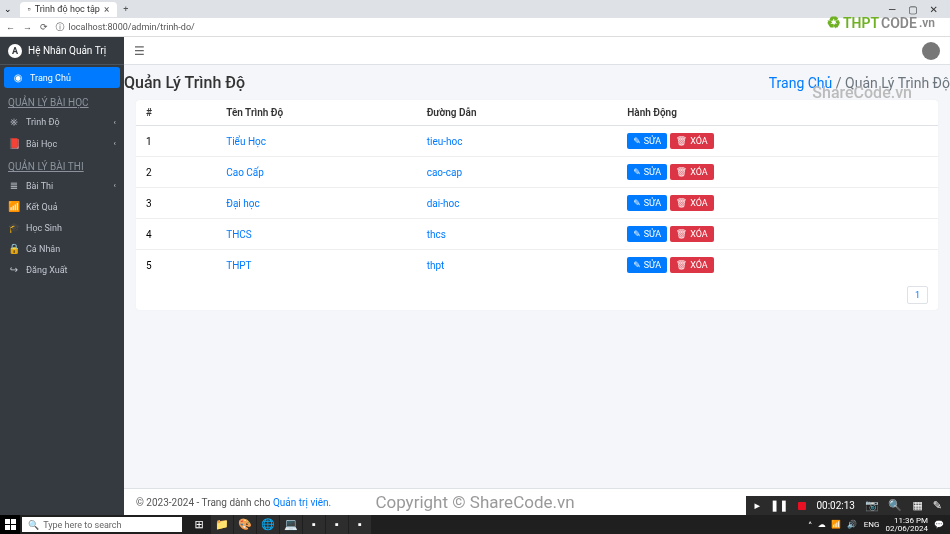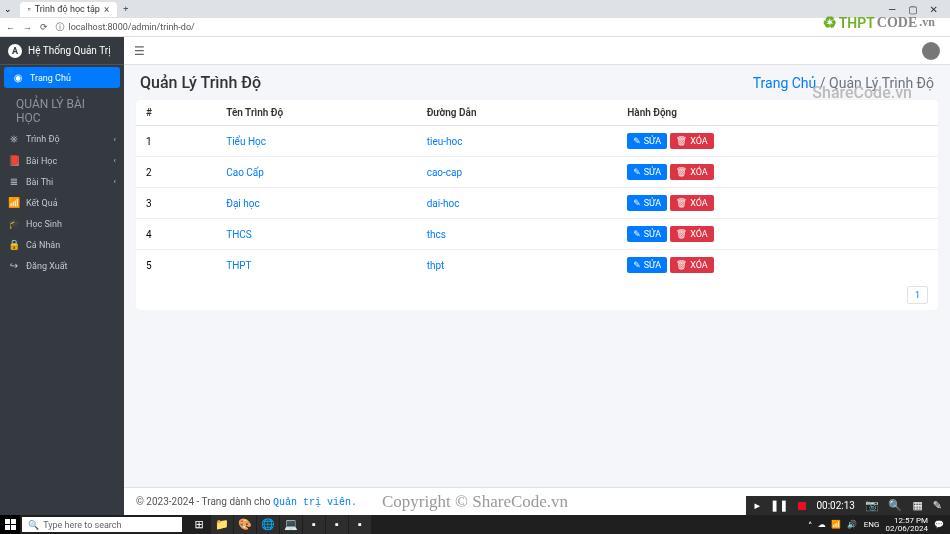--- a/index.html
+++ b/index.html
@@ -19,57 +19,57 @@
     
     .app { display: flex; height: 479px; position: relative; }
     
     
     .sidebar { width: 124px; background: #343a40; color: #c2c7d0; display: flex; flex-direction: column; font-size: 10px; }
     .brand { height: 28px; display: flex; align-items: center; gap: 6px; padding: 0 8px; border-bottom: 1px solid #4b545c; color: #fff; font-size: 10px; }
     .brand-icon { width: 14px; height: 14px; background: #fff; border-radius: 50%; display: flex; align-items: center; justify-content: center; color: #343a40; font-weight: bold; font-size: 9px; }
     .nav-item { display: flex; align-items: center; gap: 6px; padding: 5px 8px; cursor: pointer; font-size: 9px; }
     .nav-item.active { background: #007bff; color: #fff; border-radius: 3px; margin: 2px 4px; }
     .nav-item .chev { margin-left: auto; font-size: 8px; }
-    .nav-header { padding: 7px 16px 3px; color: #8c939c; font-size: 12px; }
+    .nav-header { padding: 7px 8px 3px; color: #8c939c; font-size: 10px; text-decoration: underline; }
     .nav-item .ico { width: 12px; text-align: center; font-size: 10px; }
     
     
     .main { flex: 1; display: flex; flex-direction: column; }
     .topbar { height: 28px; background: #fff; border-bottom: 1px solid #dee2e6; display: flex; align-items: center; padding: 0 10px; }
     .burger { font-size: 12px; color: #666; cursor: pointer; }
     .topbar .right { margin-left: auto; display: flex; align-items: center; gap: 10px; }
     .avatar { width: 18px; height: 18px; border-radius: 50%; background: #777; }
     
-    .content-header { display: flex; align-items: center; padding: 8px 16px; }
+    .content-header { display: flex; align-items: center; padding: 8px 0; }
     .content-header h1 { font-size: 16px; font-weight: 500; color: #333; }
     .breadcrumb { margin-left: auto; font-size: 14px; color: #6c757d; }
     .breadcrumb a { color: #007bff; text-decoration: none; }
     .watermark-sc { position: absolute; right: 38px; top: 46px; font-size: 16px; color: #bbb; font-weight: 500; pointer-events: none; }
     
     .card { background: #fff; margin: 0 12px 10px; border-radius: 3px; box-shadow: 0 0 1px rgba(0,0,0,.1); }
     table { width: 100%; border-collapse: collapse; font-size: 10px; }
     thead th { text-align: left; padding: 7px 10px; border-bottom: 1px solid #dee2e6; font-weight: 600; color: #333; }
     tbody td { padding: 7px 10px; border-bottom: 1px solid #eee; vertical-align: middle; }
     tbody tr:last-child td { border-bottom: none; }
     tbody a { color: #007bff; text-decoration: none; }
     .btn { display: inline-flex; align-items: center; gap: 3px; padding: 3px 6px; border-radius: 2px; color: #fff; font-size: 9px; border: none; cursor: pointer; text-transform: uppercase; }
     .btn-primary { background: #007bff; }
     .btn-danger { background: #dc3545; }
     .btn .ico-sm { font-size: 9px; }
     
     .pagination { display: flex; justify-content: flex-end; padding: 6px 10px; }
     .page-item { border: 1px solid #dee2e6; padding: 3px 7px; font-size: 9px; color: #007bff; border-radius: 2px; }
     
     .footer { margin-top: auto; background: #fff; border-top: 1px solid #dee2e6; padding: 8px 12px; font-size: 10px; color: #555; }
-    .footer a { color: #007bff; text-decoration: none; font-family: Liberation Mono, monospace; }
-    
-    .watermark-center { position: absolute; left: 50%; top: 492px; transform: translateX(-50%); font-size: 17px; color: #999; pointer-events: none; font-family: Liberation Serif, serif; }
+    .footer a { color: #007bff; text-decoration: none; }
+    
+    .watermark-center { position: absolute; left: 50%; top: 492px; transform: translateX(-50%); font-size: 17px; color: #999; pointer-events: none; }
     .watermark-logo { position: absolute; right: 15px; top: 13px; font-size: 14px; font-weight: 600; display: flex; align-items: center; gap: 2px; }
     .watermark-logo .s { color: #6fb123; }
-    .watermark-logo .c { color: #888; font-family: Liberation Serif, serif; }
+    .watermark-logo .c { color: #888; }
     
     
     .rec-bar { position: absolute; right: 0; bottom: 19px; height: 19px; background: #2b2b2b; display: flex; align-items: center; gap: 10px; padding: 0 8px; color: #fff; font-size: 10px; }
     .rec-bar .rec-dot { width: 8px; height: 8px; background: #e81123; border-radius: 1px; }
     .rec-bar .ico-r { font-size: 11px; }
     
     
     .taskbar { position: absolute; bottom: 0; left: 0; right: 0; height: 19px; background: #1f1f1f; display: flex; align-items: center; font-size: 9px; color: #fff; }
     .taskbar .start { width: 20px; height: 19px; display: flex; align-items: center; justify-content: center; background: #000; }
     .search-box { background: #fff; height: 15px; width: 160px; display: flex; align-items: center; gap: 4px; padding: 0 6px; color: #666; margin: 0 2px; }
@@ -111,38 +111,39 @@
       <span>ⓘ</span>
       <span>localhost:8000/admin/trinh-do/</span>
     </div>
   </div>
 </div>
 
 <div class="app">
   <div class="sidebar">
     <div class="brand">
       <div class="brand-icon">A</div>
-      <span>Hệ Thống Quản Trị</span>
+      <span>Hệ Nhân Quản Trị</span>
     </div>
     <div class="nav-item active">
       <span class="ico">◉</span>
       <span>Trang Chủ</span>
     </div>
     <div id="sidebar-sections">
         <div class="nav-header">QUẢN LÝ BÀI HỌC</div>
         <div class="nav-item">
           <span class="ico">⎈</span>
           <span>Trình Độ</span>
           <span class="chev">‹</span>
         </div>
         <div class="nav-item">
           <span class="ico">📕</span>
           <span>Bài Học</span>
           <span class="chev">‹</span>
         </div>
+        <div class="nav-header">QUẢN LÝ BÀI THI</div>
         <div class="nav-item">
           <span class="ico">≣</span>
           <span>Bài Thi</span>
           <span class="chev">‹</span>
         </div>
         <div class="nav-item">
           <span class="ico">📶</span>
           <span>Kết Quả</span>
         </div>
         <div class="nav-item">
@@ -291,18 +292,18 @@
     <div class="task-icon" style="background:#2d2d2d">▪</div>
     <div class="task-icon" style="background:#2d2d2d">▪</div>
   </div>
   <div class="tray">
     <span>^</span>
     <span>☁</span>
     <span>📶</span>
     <span>🔊</span>
     <span>ENG</span>
     <div class="clock">
-      <div>12:57 PM</div>
+      <div>11:36 PM</div>
       <div>02/06/2024</div>
     </div>
     <span>💬</span>
   </div>
 </div>
 
 </body></html>

